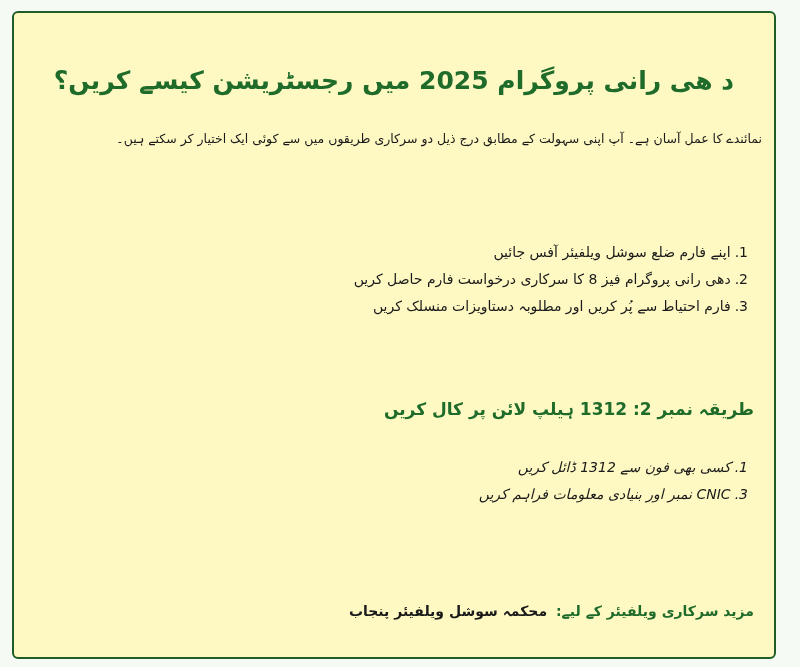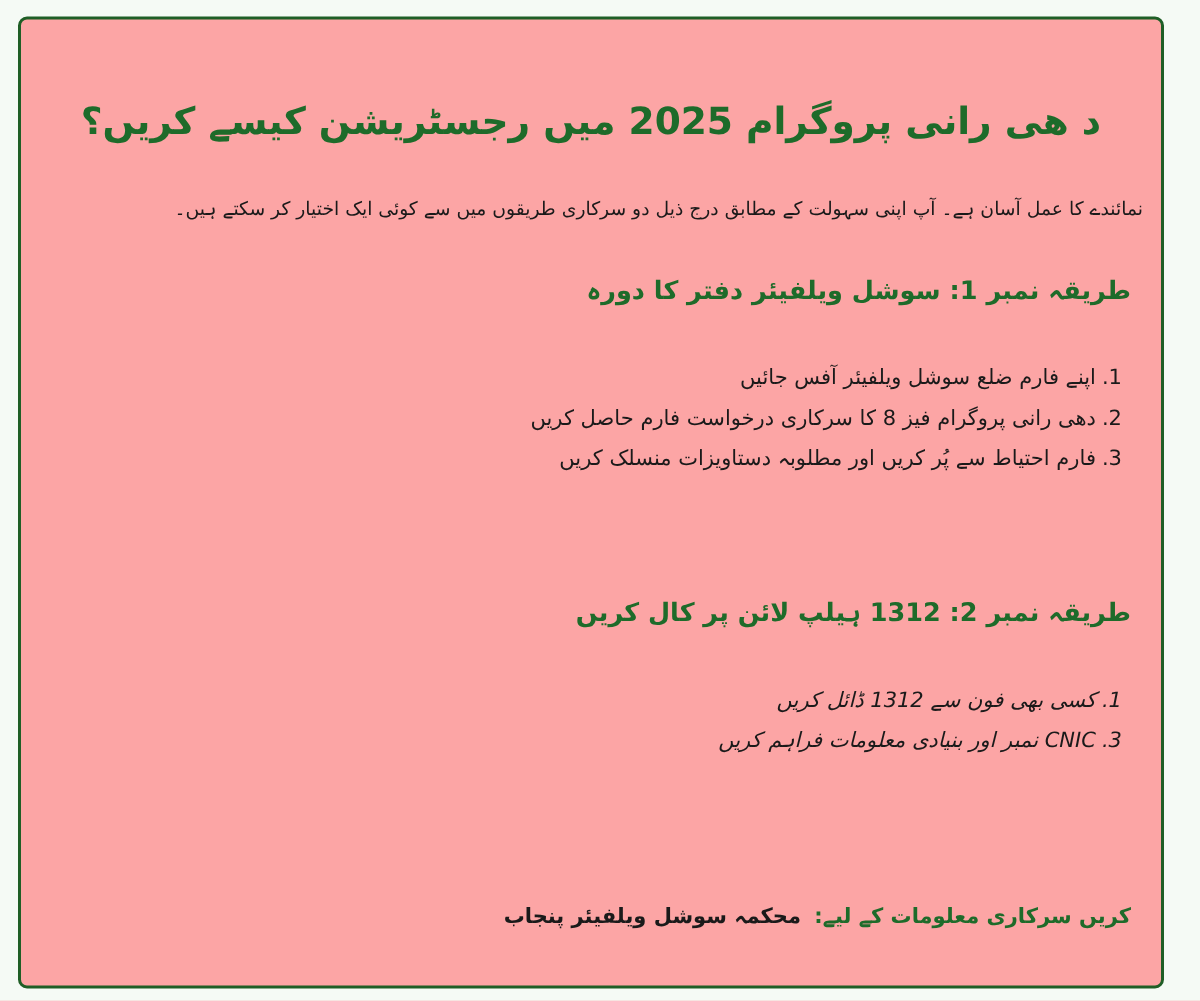--- a/index.html
+++ b/index.html
@@ -11,21 +11,21 @@
     overflow: hidden;
   }
   .card {
     position: absolute;
     left: 12px;
     top: 11px;
     width: 764px;
     height: 648px;
     border: 2px solid #1f5e26;
     border-radius: 6px;
-    background: #fca5a5;
+    background: #fef9c3;
     box-sizing: border-box;
     direction: rtl;
     font-family: "DejaVu Sans", sans-serif;
     color: #1a1a1a;
   }
   .title {
     position: absolute;
     right: 40px;
     top: 52px;
     margin: 0;
@@ -92,21 +92,20 @@
 </style>
 </head>
 <body>
 
 <div class="card">
 
   <h1 class="title">د  ھی رانی پروگرام 2025 میں رجسٹریشن کیسے کریں؟</h1>
 
   <p class="intro">نمائندے کا عمل آسان ہے۔ آپ اپنی سہولت کے مطابق درج ذیل دو سرکاری طریقوں میں سے کوئی ایک اختیار کر سکتے ہیں۔</p>
 
-  <h2 class="method-heading m1">طریقہ نمبر 1: سوشل ویلفیئر دفتر کا دورہ</h2>
 
   <ul class="steps s1">
     <li class="step">
       <span class="step-num">1.</span><span>اپنے فارم ضلع سوشل ویلفیئر آفس جائیں</span>
     </li>
     <li class="step">
       <span class="step-num">2.</span><span>دھی رانی پروگرام فیز 8 کا سرکاری درخواست فارم حاصل کریں</span>
     </li>
     <li class="step">
       <span class="step-num">3.</span><span>فارم احتیاط سے پُر کریں اور مطلوبہ دستاویزات منسلک کریں</span>
@@ -118,17 +117,17 @@
   <ul class="steps s2">
     <li class="step">
       <span class="step-num">1.</span><span>کسی بھی فون سے 1312 ڈائل کریں</span>
     </li>
     <li class="step">
       <span class="step-num">3.</span><span>CNIC نمبر اور بنیادی معلومات فراہم کریں</span>
     </li>
   </ul>
 
   <p class="footer">
-    <span class="footer-label">کریں سرکاری معلومات کے لیے:</span>
+    <span class="footer-label">مزید سرکاری ویلفیئر کے لیے:</span>
     <span class="footer-value">محکمہ سوشل ویلفیئر پنجاب</span>
   </p>
 
 </div>
 
 </body></html>

